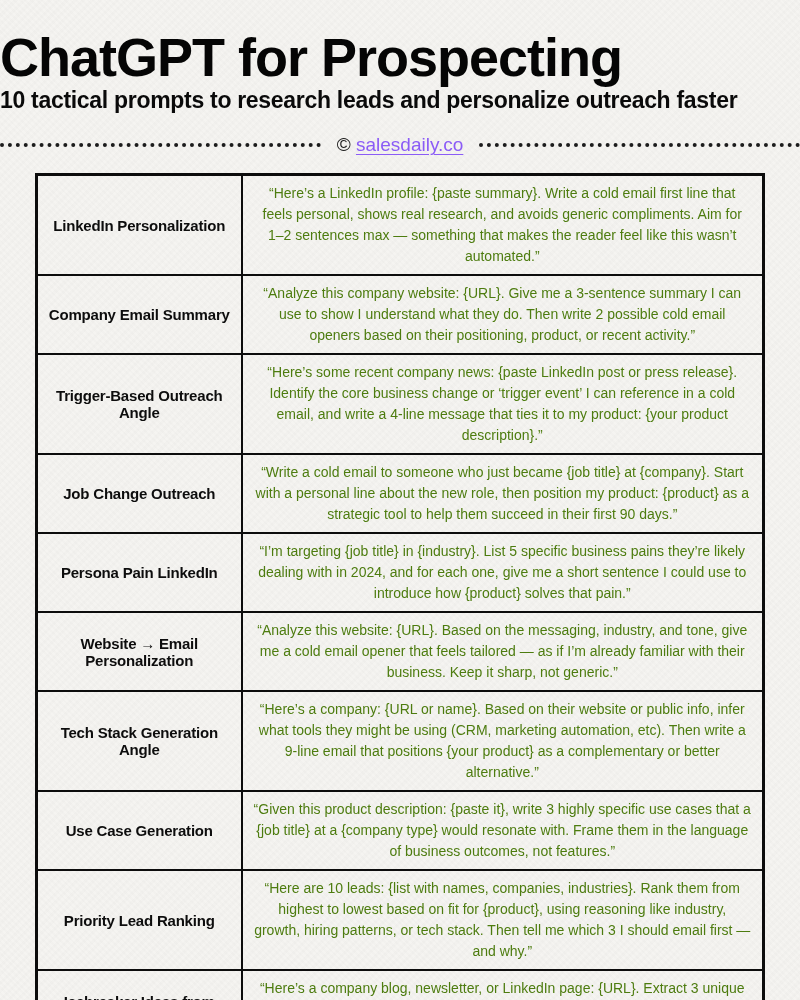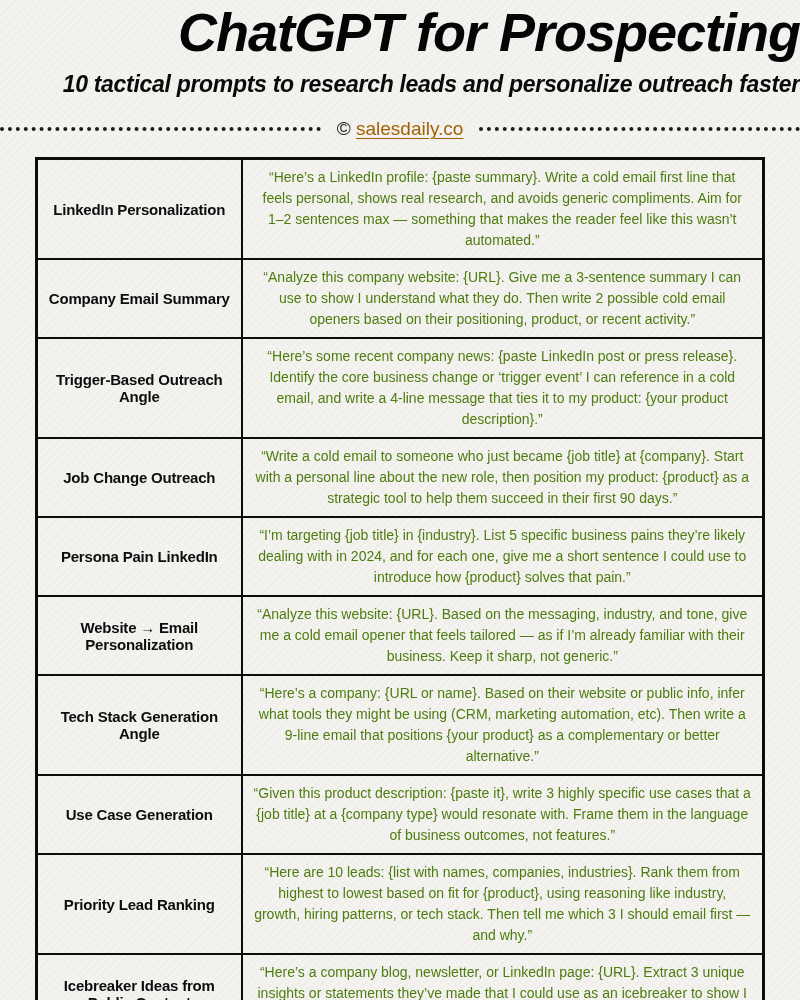--- a/index.html
+++ b/index.html
@@ -7,30 +7,29 @@
   body {
     font-family: "Liberation Sans", sans-serif;
     background: #f5f4f1;
     background-image:
       repeating-linear-gradient(45deg, rgba(0,0,0,0.012) 0 2px, rgba(255,255,255,0.02) 2px 4px),
       repeating-linear-gradient(-45deg, rgba(0,0,0,0.01) 0 3px, rgba(255,255,255,0.015) 3px 6px);
     color: #0d0d0d;
     display: flex;
     flex-direction: column;
   }
-  .header { text-align: right; padding-top: 3px; font-style: italic; }
+  .header { text-align: left; padding-top: 28px; }
   .title {
     font-size: 54px;
     font-weight: 800;
     letter-spacing: -1px;
     line-height: 1.1;
     color: #050505;
   }
   .subtitle {
-    margin-top: 9px;
     font-size: 23px;
     font-weight: 700;
     letter-spacing: -0.3px;
     color: #0a0a0a;
   }
   .divider {
     margin-top: 20px;
     display: flex;
     align-items: center;
     width: 100%;
@@ -42,21 +41,21 @@
   }
   .credit {
     padding: 0 16px;
     font-size: 19px;
     color: #1a1a1a;
     white-space: nowrap;
   }
   .credit .site-link {
     text-decoration: underline;
     text-underline-offset: 3px;
-    color: #a16207;
+    color: #8b5cf6;
     cursor: pointer;
   }
   .prompt-table {
     width: 730px;
     margin: 17px auto 0 auto;
     border-collapse: collapse;
     border: 3px solid #0c0c0c;
   }
   .prompt-table td {
     border: 2px solid #0c0c0c;

